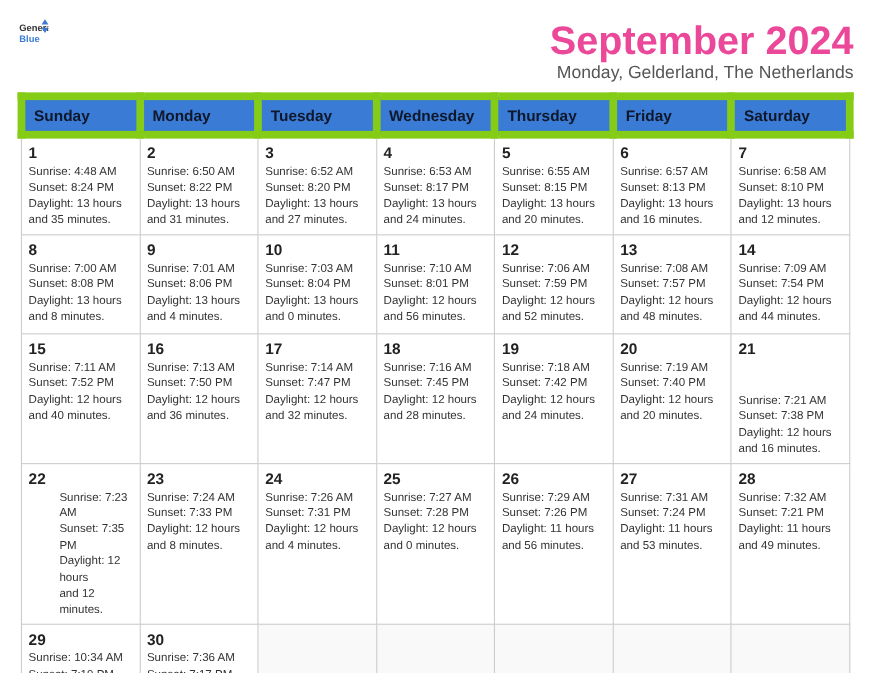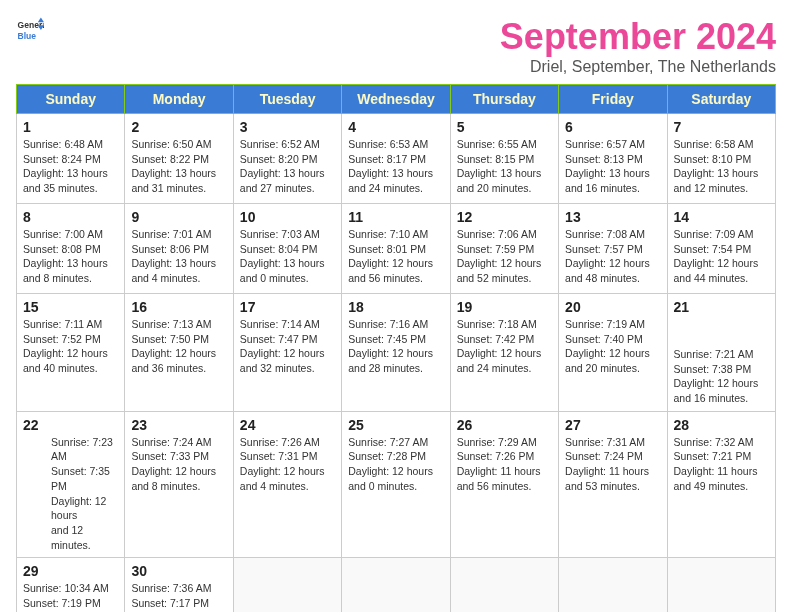--- a/index.html
+++ b/index.html
@@ -42,26 +42,26 @@
       font-size: 16px;
       color: #555;
     }
     .calendar-table {
       width: 100%;
       border-collapse: collapse;
       table-layout: fixed;
     }
     .calendar-table th {
       background-color: #3a7bd5;
-      color: #fef9c3;
-      text-align: center;
+      color: #0f172a;
+      text-align: left;
       padding: 6px 8px;
       font-size: 14px;
       font-weight: bold;
-      border: 1px solid #84cc16;
+      border: 7px solid #84cc16;
     }
     .calendar-table td {
       border: 1px solid #ccc;
       vertical-align: top;
       padding: 5px 6px;
       font-size: 11px;
       color: #333;
       height: 90px;
       background: #fff;
     }
@@ -90,41 +90,41 @@
       <text x="2" y="16" font-size="11" font-weight="bold" fill="#333" font-family="Arial">General</text>
       <text x="2" y="29" font-size="11" font-weight="bold" fill="#3a7bd5" font-family="Arial">Blue</text>
       <polygon points="28,8 36,8 32,2" fill="#3a7bd5"></polygon>
       <polygon points="28,12 36,12 32,18" fill="#3a7bd5"></polygon>
     </svg>
     <div class="logo-text">
     </div>
   </div>
   <div class="title-area">
     <div class="month-title">September 2024</div>
-    <div class="subtitle">Driel, September, The Netherlands</div>
+    <div class="subtitle">Monday, Gelderland, The Netherlands</div>
   </div>
 </div>
 
 <table class="calendar-table">
   <thead>
     <tr>
     <th>Sunday</th>
         <th>Monday</th>
         <th>Tuesday</th>
         <th>Wednesday</th>
         <th>Thursday</th>
         <th>Friday</th>
         <th>Saturday</th>
       </tr>
   </thead>
   <tbody id="calendar-body">
   <tr>
         <td>
           <span class="day-number">1</span>
-          <div class="day-info" style="white-space: pre-line;">Sunrise: 6:48 AM
+          <div class="day-info" style="white-space: pre-line;">Sunrise: 4:48 AM
 Sunset: 8:24 PM
 Daylight: 13 hours
 and 35 minutes.</div>
         </td>
         <td>
           <span class="day-number">2</span>
           <div class="day-info" style="white-space: pre-line;">Sunrise: 6:50 AM
 Sunset: 8:22 PM
 Daylight: 13 hours
 and 31 minutes.</div>

